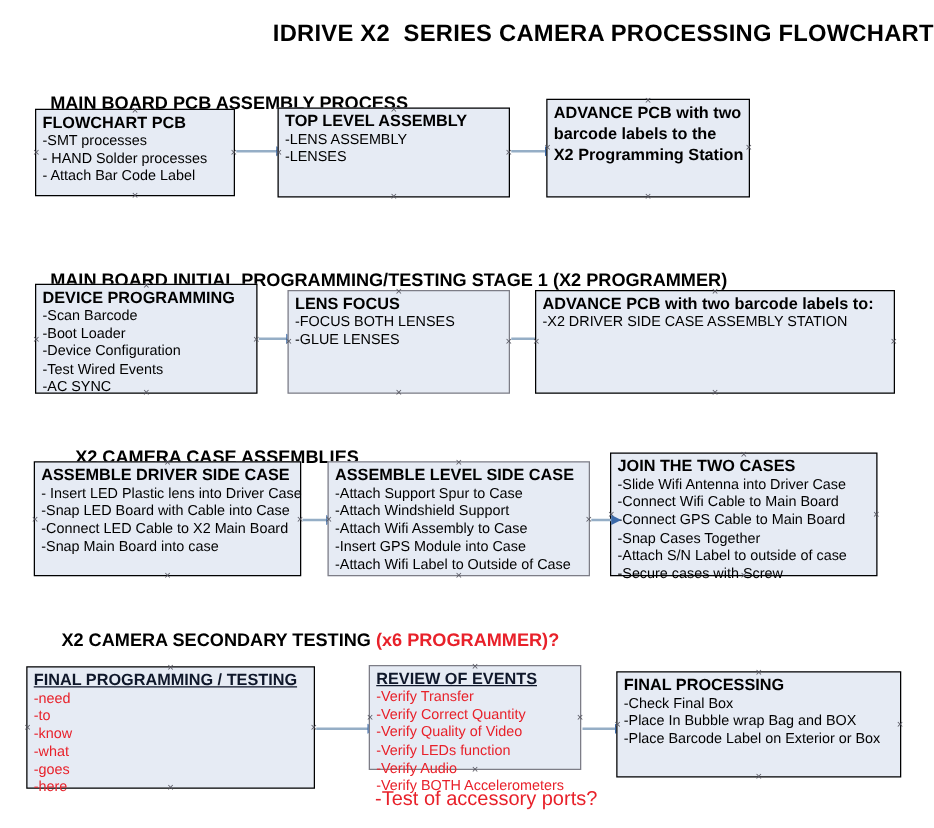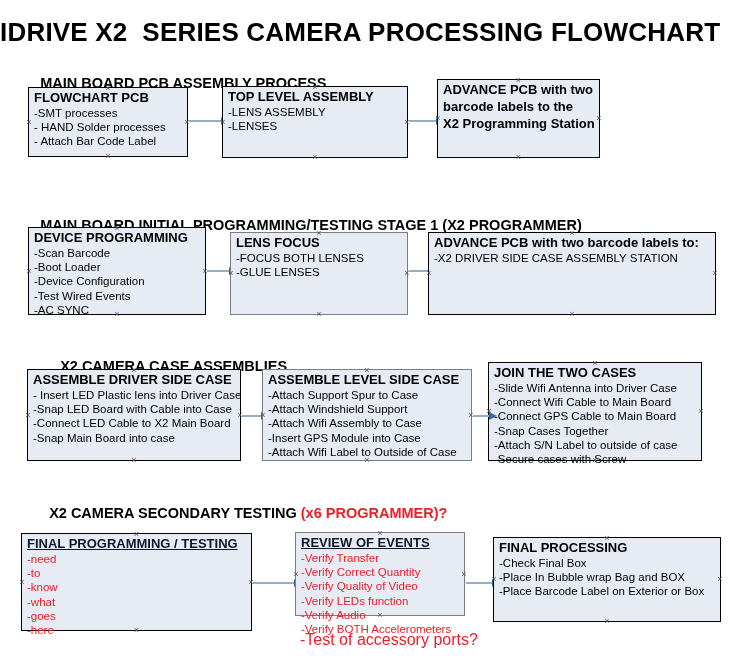--- a/index.html
+++ b/index.html
@@ -19,22 +19,22 @@
     left: 0; top: 0;
     width: 747px;
     height: 662px;
   }
 
   
   .doc-title {
     position: absolute;
     left: 0; top: 17px;
     width: 747px;
-    text-align: left;
-    font-size: 26px;
+    text-align: right;
+    font-size: 19px;
     font-weight: bold;
     letter-spacing: 0.2px;
     color: #000000;
     white-space: pre;
   }
 
   
   .section-head {
     position: absolute;
     font-size: 14.5px;

